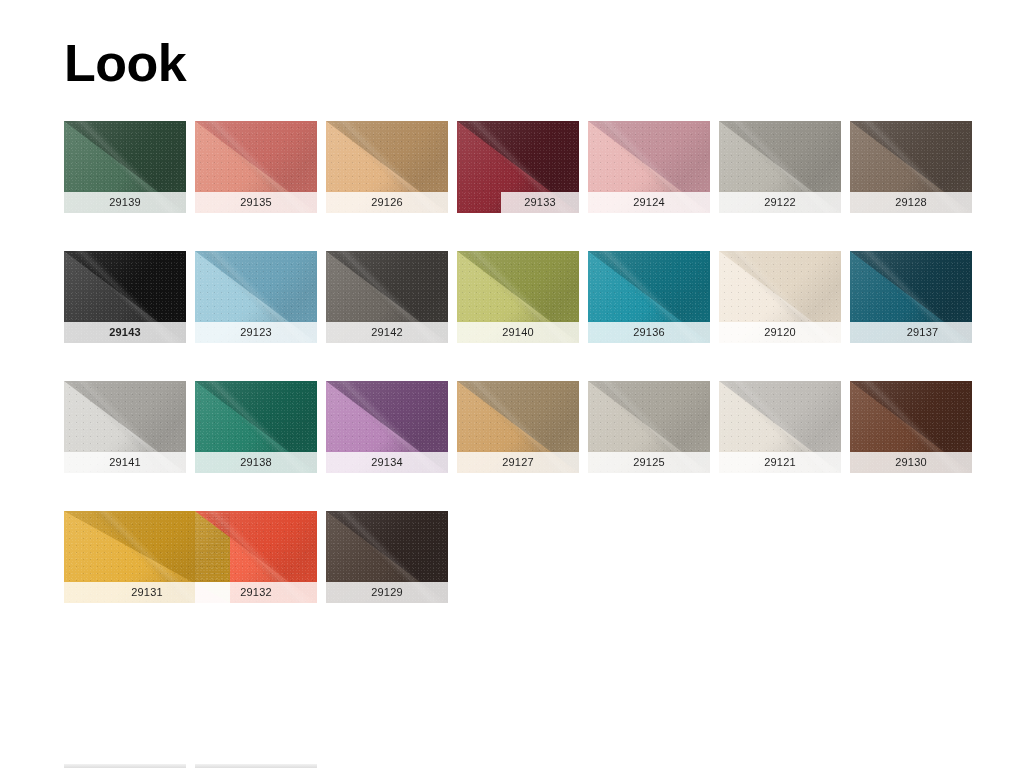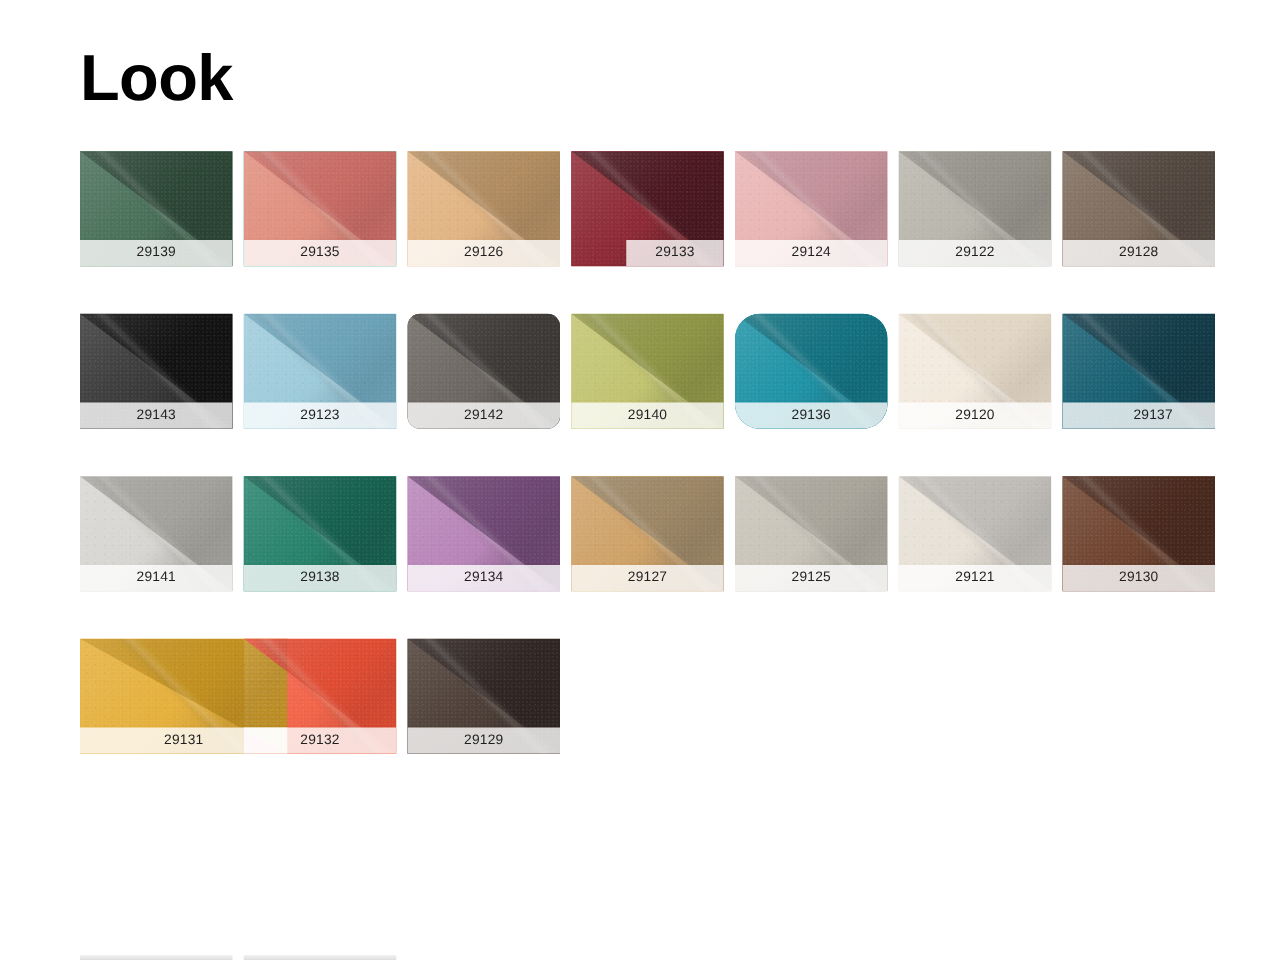--- a/index.html
+++ b/index.html
@@ -163,21 +163,21 @@
   <div id="swatch-grid">
       <div class="swatch-row" style="height: 130px;">
         <div class="swatch" title="29139" style="left: 0px; background: rgb(74, 112, 89);">
           <div class="swatch-face face-light" style="background: linear-gradient(135deg, rgb(74, 112, 89) 0%, rgb(74, 112, 89) 55%, rgb(44, 71, 54) 120%);"></div>
           <div class="swatch-face face-dark" style="background: linear-gradient(225deg, rgb(44, 71, 54) 0%, rgb(44, 71, 54) 45%, rgb(74, 112, 89) 135%);"></div>
           <div class="crease"></div>
           <div class="sheen"></div>
           <div class="grain"></div>
           <div class="swatch-label" style="background: rgba(255, 255, 255, 0.8); color: rgb(31, 31, 31);">29139</div>
         </div>
-        <div class="swatch" title="29135" style="left: 131px; background: #14b8a6;">
+        <div class="swatch" title="29135" style="left: 131px; background: #fdba74;">
           <div class="swatch-face face-light" style="background: linear-gradient(135deg, rgb(224, 143, 126) 0%, rgb(224, 143, 126) 55%, rgb(199, 106, 99) 120%);"></div>
           <div class="swatch-face face-dark" style="background: linear-gradient(225deg, rgb(199, 106, 99) 0%, rgb(199, 106, 99) 45%, rgb(224, 143, 126) 135%);"></div>
           <div class="crease"></div>
           <div class="sheen"></div>
           <div class="grain"></div>
           <div class="swatch-label" style="background: rgba(255, 255, 255, 0.8); color: rgb(31, 31, 31);">29135</div>
         </div>
         <div class="swatch" title="29126" style="left: 262px; background: rgb(226, 180, 131);">
           <div class="swatch-face face-light" style="background: linear-gradient(135deg, rgb(226, 180, 131) 0%, rgb(226, 180, 131) 55%, rgb(176, 139, 95) 120%);"></div>
           <div class="swatch-face face-dark" style="background: linear-gradient(225deg, rgb(176, 139, 95) 0%, rgb(176, 139, 95) 45%, rgb(226, 180, 131) 135%);"></div>
@@ -219,47 +219,47 @@
           <div class="swatch-label" style="background: rgba(255, 255, 255, 0.8); color: rgb(31, 31, 31);">29128</div>
         </div>
       </div>
       <div class="swatch-row" style="height: 130px;">
         <div class="swatch" title="29143" style="left: 0px; background: rgb(58, 58, 58);">
           <div class="swatch-face face-light" style="background: linear-gradient(135deg, rgb(58, 58, 58) 0%, rgb(58, 58, 58) 55%, rgb(18, 18, 18) 120%);"></div>
           <div class="swatch-face face-dark" style="background: linear-gradient(225deg, rgb(18, 18, 18) 0%, rgb(18, 18, 18) 45%, rgb(58, 58, 58) 135%);"></div>
           <div class="crease"></div>
           <div class="sheen"></div>
           <div class="grain"></div>
-          <div class="swatch-label" style="background: rgba(255, 255, 255, 0.8); color: rgb(31, 31, 31);">29143</div>
+          <div class="swatch-label" style="background: rgba(255, 255, 255, 0.8); color: rgb(31, 31, 31); font-weight: bold;">29143</div>
         </div>
         <div class="swatch" title="29123" style="left: 131px; background: rgb(158, 203, 219);">
           <div class="swatch-face face-light" style="background: linear-gradient(135deg, rgb(158, 203, 219) 0%, rgb(158, 203, 219) 55%, rgb(107, 162, 184) 120%);"></div>
           <div class="swatch-face face-dark" style="background: linear-gradient(225deg, rgb(107, 162, 184) 0%, rgb(107, 162, 184) 45%, rgb(158, 203, 219) 135%);"></div>
           <div class="crease"></div>
           <div class="sheen"></div>
           <div class="grain"></div>
           <div class="swatch-label" style="background: rgba(255, 255, 255, 0.8); color: rgb(31, 31, 31);">29123</div>
         </div>
-        <div class="swatch" title="29142" style="left: 262px; background: rgb(108, 103, 97); border-radius: 10px;">
+        <div class="swatch" title="29142" style="left: 262px; background: rgb(108, 103, 97);">
           <div class="swatch-face face-light" style="background: linear-gradient(135deg, rgb(108, 103, 97) 0%, rgb(108, 103, 97) 55%, rgb(61, 58, 55) 120%);"></div>
           <div class="swatch-face face-dark" style="background: linear-gradient(225deg, rgb(61, 58, 55) 0%, rgb(61, 58, 55) 45%, rgb(108, 103, 97) 135%);"></div>
           <div class="crease"></div>
           <div class="sheen"></div>
           <div class="grain"></div>
           <div class="swatch-label" style="background: rgba(255, 255, 255, 0.8); color: rgb(31, 31, 31);">29142</div>
         </div>
         <div class="swatch" title="29140" style="left: 393px; background: rgb(194, 196, 113);">
           <div class="swatch-face face-light" style="background: linear-gradient(135deg, rgb(194, 196, 113) 0%, rgb(194, 196, 113) 55%, rgb(141, 148, 69) 120%);"></div>
           <div class="swatch-face face-dark" style="background: linear-gradient(225deg, rgb(141, 148, 69) 0%, rgb(141, 148, 69) 45%, rgb(194, 196, 113) 135%);"></div>
           <div class="crease"></div>
           <div class="sheen"></div>
           <div class="grain"></div>
           <div class="swatch-label" style="background: rgba(255, 255, 255, 0.8); color: rgb(31, 31, 31);">29140</div>
         </div>
-        <div class="swatch" title="29136" style="left: 524px; background: rgb(31, 147, 166); border-radius: 20px;">
+        <div class="swatch" title="29136" style="left: 524px; background: rgb(31, 147, 166);">
           <div class="swatch-face face-light" style="background: linear-gradient(135deg, rgb(31, 147, 166) 0%, rgb(31, 147, 166) 55%, rgb(18, 112, 127) 120%);"></div>
           <div class="swatch-face face-dark" style="background: linear-gradient(225deg, rgb(18, 112, 127) 0%, rgb(18, 112, 127) 45%, rgb(31, 147, 166) 135%);"></div>
           <div class="crease"></div>
           <div class="sheen"></div>
           <div class="grain"></div>
           <div class="swatch-label" style="background: rgba(255, 255, 255, 0.8); color: rgb(31, 31, 31);">29136</div>
         </div>
         <div class="swatch" title="29120" style="left: 655px; background: rgb(243, 234, 222);">
           <div class="swatch-face face-light" style="background: linear-gradient(135deg, rgb(243, 234, 222) 0%, rgb(243, 234, 222) 55%, rgb(226, 214, 196) 120%);"></div>
           <div class="swatch-face face-dark" style="background: linear-gradient(225deg, rgb(226, 214, 196) 0%, rgb(226, 214, 196) 45%, rgb(243, 234, 222) 135%);"></div>

